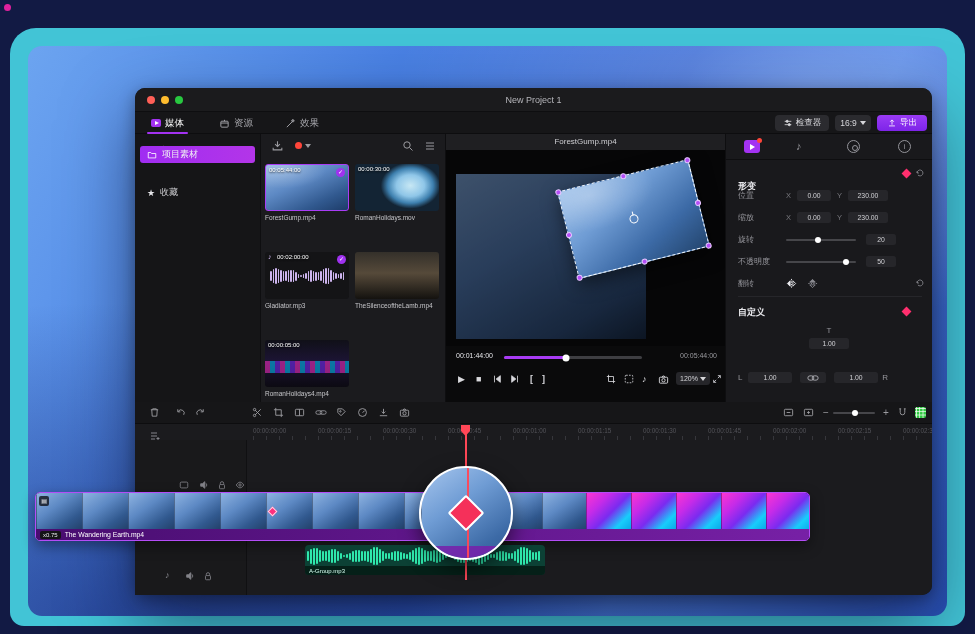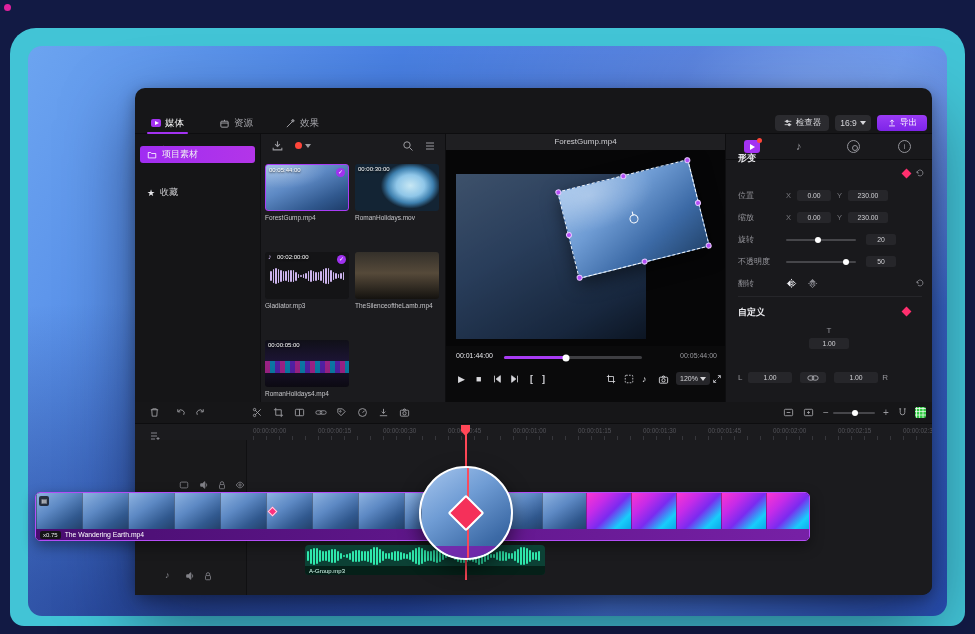--- a/index.html
+++ b/index.html
@@ -82,21 +82,21 @@
 .insp-tabs{position:absolute;top:0;left:0;right:0;height:26px;border-bottom:1px solid #0e0e10}
 .itab{position:absolute;top:6px;color:#94949a}
 .itab1{left:18px;width:16px;height:13px;border-radius:3px;background:#a332f2}
 .itab1::before{content:"";position:absolute;left:6px;top:3.5px;border-left:5px solid #fff;border-top:3px solid transparent;border-bottom:3px solid transparent}
 .itab1::after{content:"";position:absolute;right:-2px;top:-2px;width:5px;height:5px;border-radius:50%;background:#ff453a}
 .itab2{left:70px;font-size:11px}
 .itab3{left:121px;width:13px;height:13px;border:1px solid #94949a;border-radius:50%}
 .itab3::after{content:"";position:absolute;left:3.5px;top:3.5px;width:4px;height:4px;border-radius:50%;border:1px solid #94949a}
 .itab4{left:172px;width:13px;height:13px;border:1px solid #94949a;border-radius:50%;font-size:8px;text-align:center;line-height:11px}
 .sec{position:absolute;left:12px;font-size:9px;color:#e9e9ed;font-weight:700}
-.sec1{top:18px}.sec2{top:172px}
+.sec1{top:46px}.sec2{top:172px}
 .diamond{position:absolute;width:7px;height:7px;background:#ff2f6e;transform:rotate(45deg)}
 .dm1{right:22px;top:36px}.dm2{right:22px;top:174px}
 .reset{position:absolute;right:7px;color:#8a8a90}
 .rs1{top:34px}.rs2{top:144px}
 .irow{position:absolute;left:12px;width:185px;display:flex;align-items:center;font-size:8px;color:#96969c}
 .irow .lbl{width:48px}
 .axis{width:11px;color:#76767c;font-size:7.5px}
 .pill{height:11px;background:#26262a;border-radius:2.5px;color:#d2d2d6;font-size:6.8px;display:flex;align-items:center;justify-content:center}
 .w34{width:34px}.w40{width:40px}.w30{width:30px}.w44{width:44px}
 .gap6{width:6px}.gap8{width:8px}
@@ -161,20 +161,26 @@
 <body>
 
 <div class="stage">
   <div class="corner-dot"></div>
   <div class="frame">
     <div class="wallpaper"></div>
   </div>
 
   <div class="window">
 
+    <div class="titlebar">
+      <span class="traffic t-red"></span>
+      <span class="traffic t-yellow"></span>
+      <span class="traffic t-green"></span>
+      <div class="win-title">New Project 1</div>
+    </div>
 
     <div class="toolbar">
       <div class="tab tab-media">
         <span class="ic-media"></span>
         <span>媒体</span>
       </div>
       <div class="tab tab-assets">
         <span>
             <svg width="11" height="11" viewBox="0 0 12 12" fill="none" stroke="currentColor">
               <rect x="2" y="3.5" width="8" height="6.5" rx="1"></rect>

